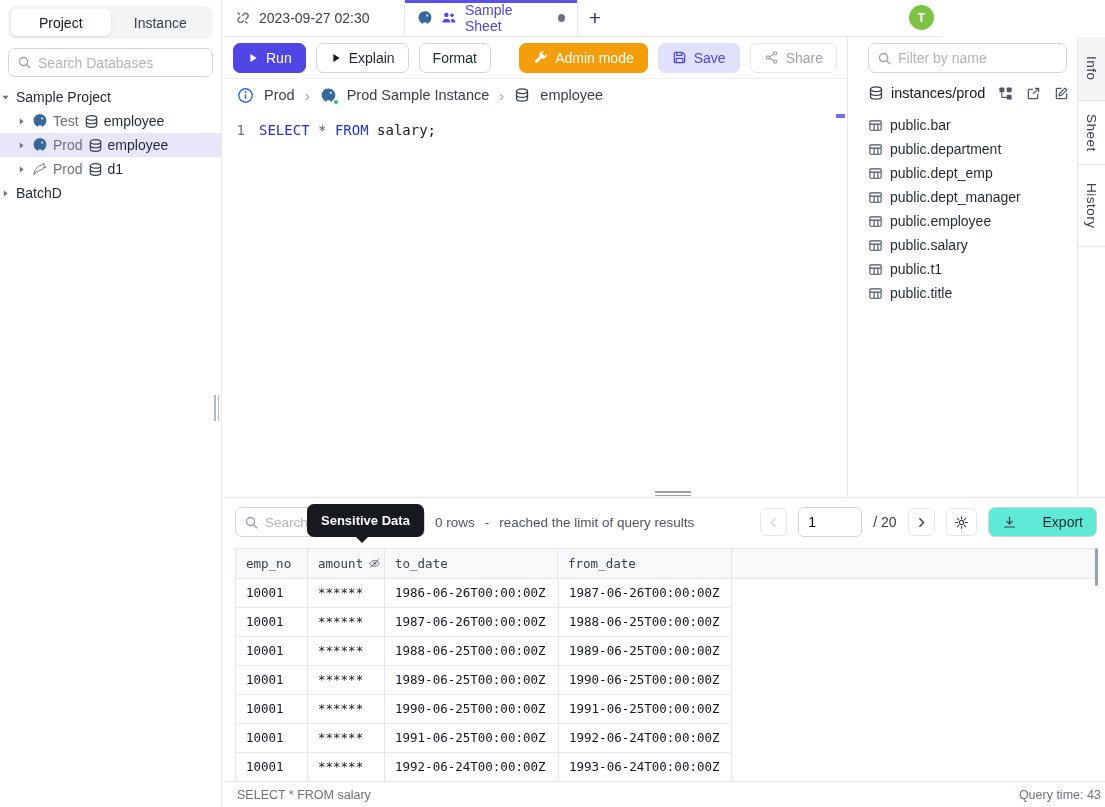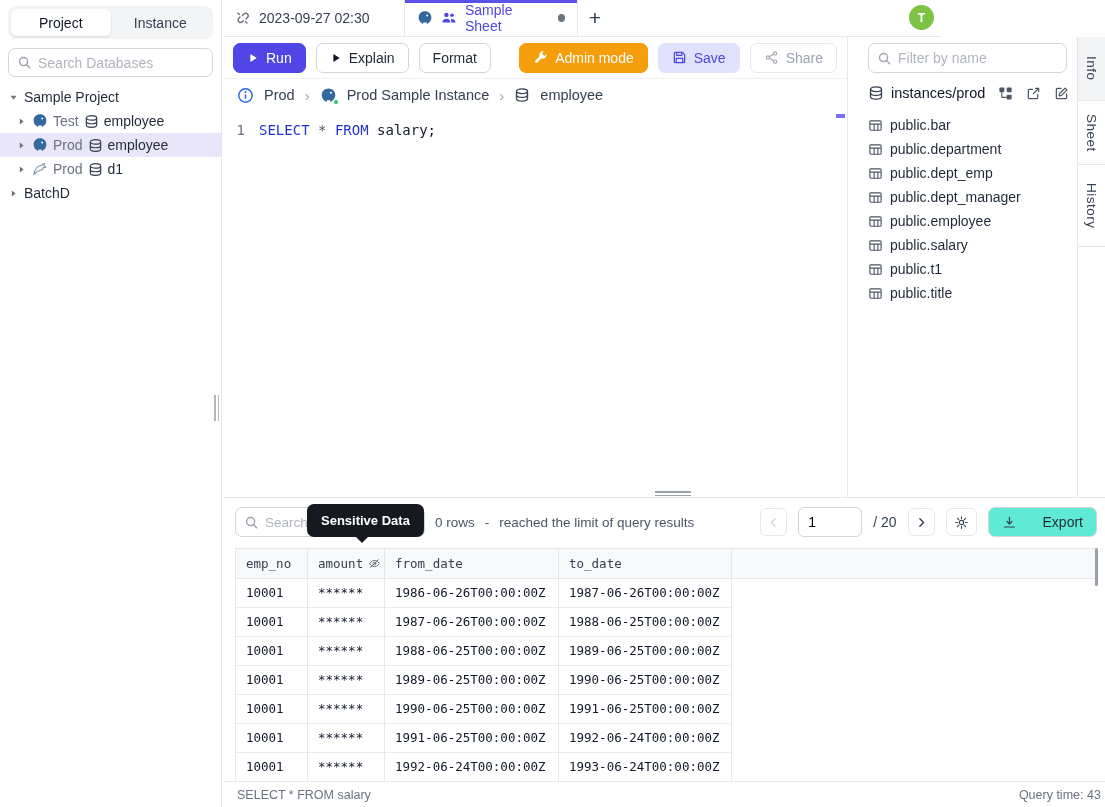--- a/index.html
+++ b/index.html
@@ -10,21 +10,21 @@
 
   
   .sidebar { position:absolute; left:0; top:0; width:222px; height:807px; border-right:1px solid #e5e7eb; background:#fff; }
   .seg { margin:6px 8px 0 8px; background:#f3f4f6; border-radius:8px; display:flex; padding:3px; height:33px; }
   .seg-item { flex:1; display:flex; align-items:center; justify-content:center; font-size:14px; color:#374151; border-radius:6px; cursor:pointer; }
   .seg-item.active { background:#fff; box-shadow:0 1px 2px rgba(0,0,0,.12); color:#111827; }
   .sb-search { margin:9px 8px 0 8px; height:29px; border:1px solid #d1d5db; border-radius:7px; display:flex; align-items:center; padding:0 8px; gap:6px; background:#fff;justify-content:center; }
   .sb-search input { border:none; outline:none; width:100%; font-size:14px; font-family:inherit; color:#1f2937; background:transparent; }
   .sb-search input::placeholder { color:#b0b5bd; }
   .tree { margin-top:8px; font-size:14px; }
-  .tree-row { display:flex; align-items:center; height:24px; gap:5px; padding-left:8px; cursor:pointer; }
+  .tree-row { display:flex; align-items:center; height:24px; gap:5px; padding-left:0; cursor:pointer; }
   .tree-row.child { padding-left:16px; }
   .tree-row.selected { background:#e9e6fb; }
   .env { color:#6b7280; }
   .dbname { color:#1f2937; }
   .vhandle { position:absolute; width:6px; height:26px; display:flex; gap:2px; cursor:col-resize; }
   .vhandle i { display:block; width:1.5px; height:100%; background:#b3b8bf; }
   .hhandle { position:absolute; width:36px; height:6px; display:flex; flex-direction:column; gap:2px; cursor:row-resize; }
   .hhandle i { display:block; height:1.5px; width:100%; background:#9aa0a6; }
 
   
@@ -526,26 +526,26 @@
         <div class="rt-hcell w-amt">
           <span>amount</span>
           <span>
               <svg width="13" height="13" viewBox="0 0 16 16" fill="none" stroke="#6b7280" stroke-width="1.2" stroke-linecap="round">
                 <path d="M2 8s2.2-3.8 6-3.8S14 8 14 8s-2.2 3.8-6 3.8S2 8 2 8z"></path>
                 <circle cx="8" cy="8" r="1.7"></circle>
                 <path d="M3.2 12.8L12.8 3.2"></path>
               </svg>
             </span>
         </div>
+        <div class="rt-hcell w-to">
+            <span>to_date</span>
+          </div>
         <div class="rt-hcell w-from">
             <span>from_date</span>
           </div>
-        <div class="rt-hcell w-to">
-            <span>to_date</span>
-          </div>
         <div class="rt-hcell rt-hfill"></div>
       </div>
       <div class="rt-row">
         <div class="rt-cell w-emp">10001</div>
           <div class="rt-cell w-amt">******</div>
           <div class="rt-cell w-from">1986-06-26T00:00:00Z</div>
           <div class="rt-cell w-to">1987-06-26T00:00:00Z</div>
       </div>
       <div class="rt-row">
         <div class="rt-cell w-emp">10001</div>

